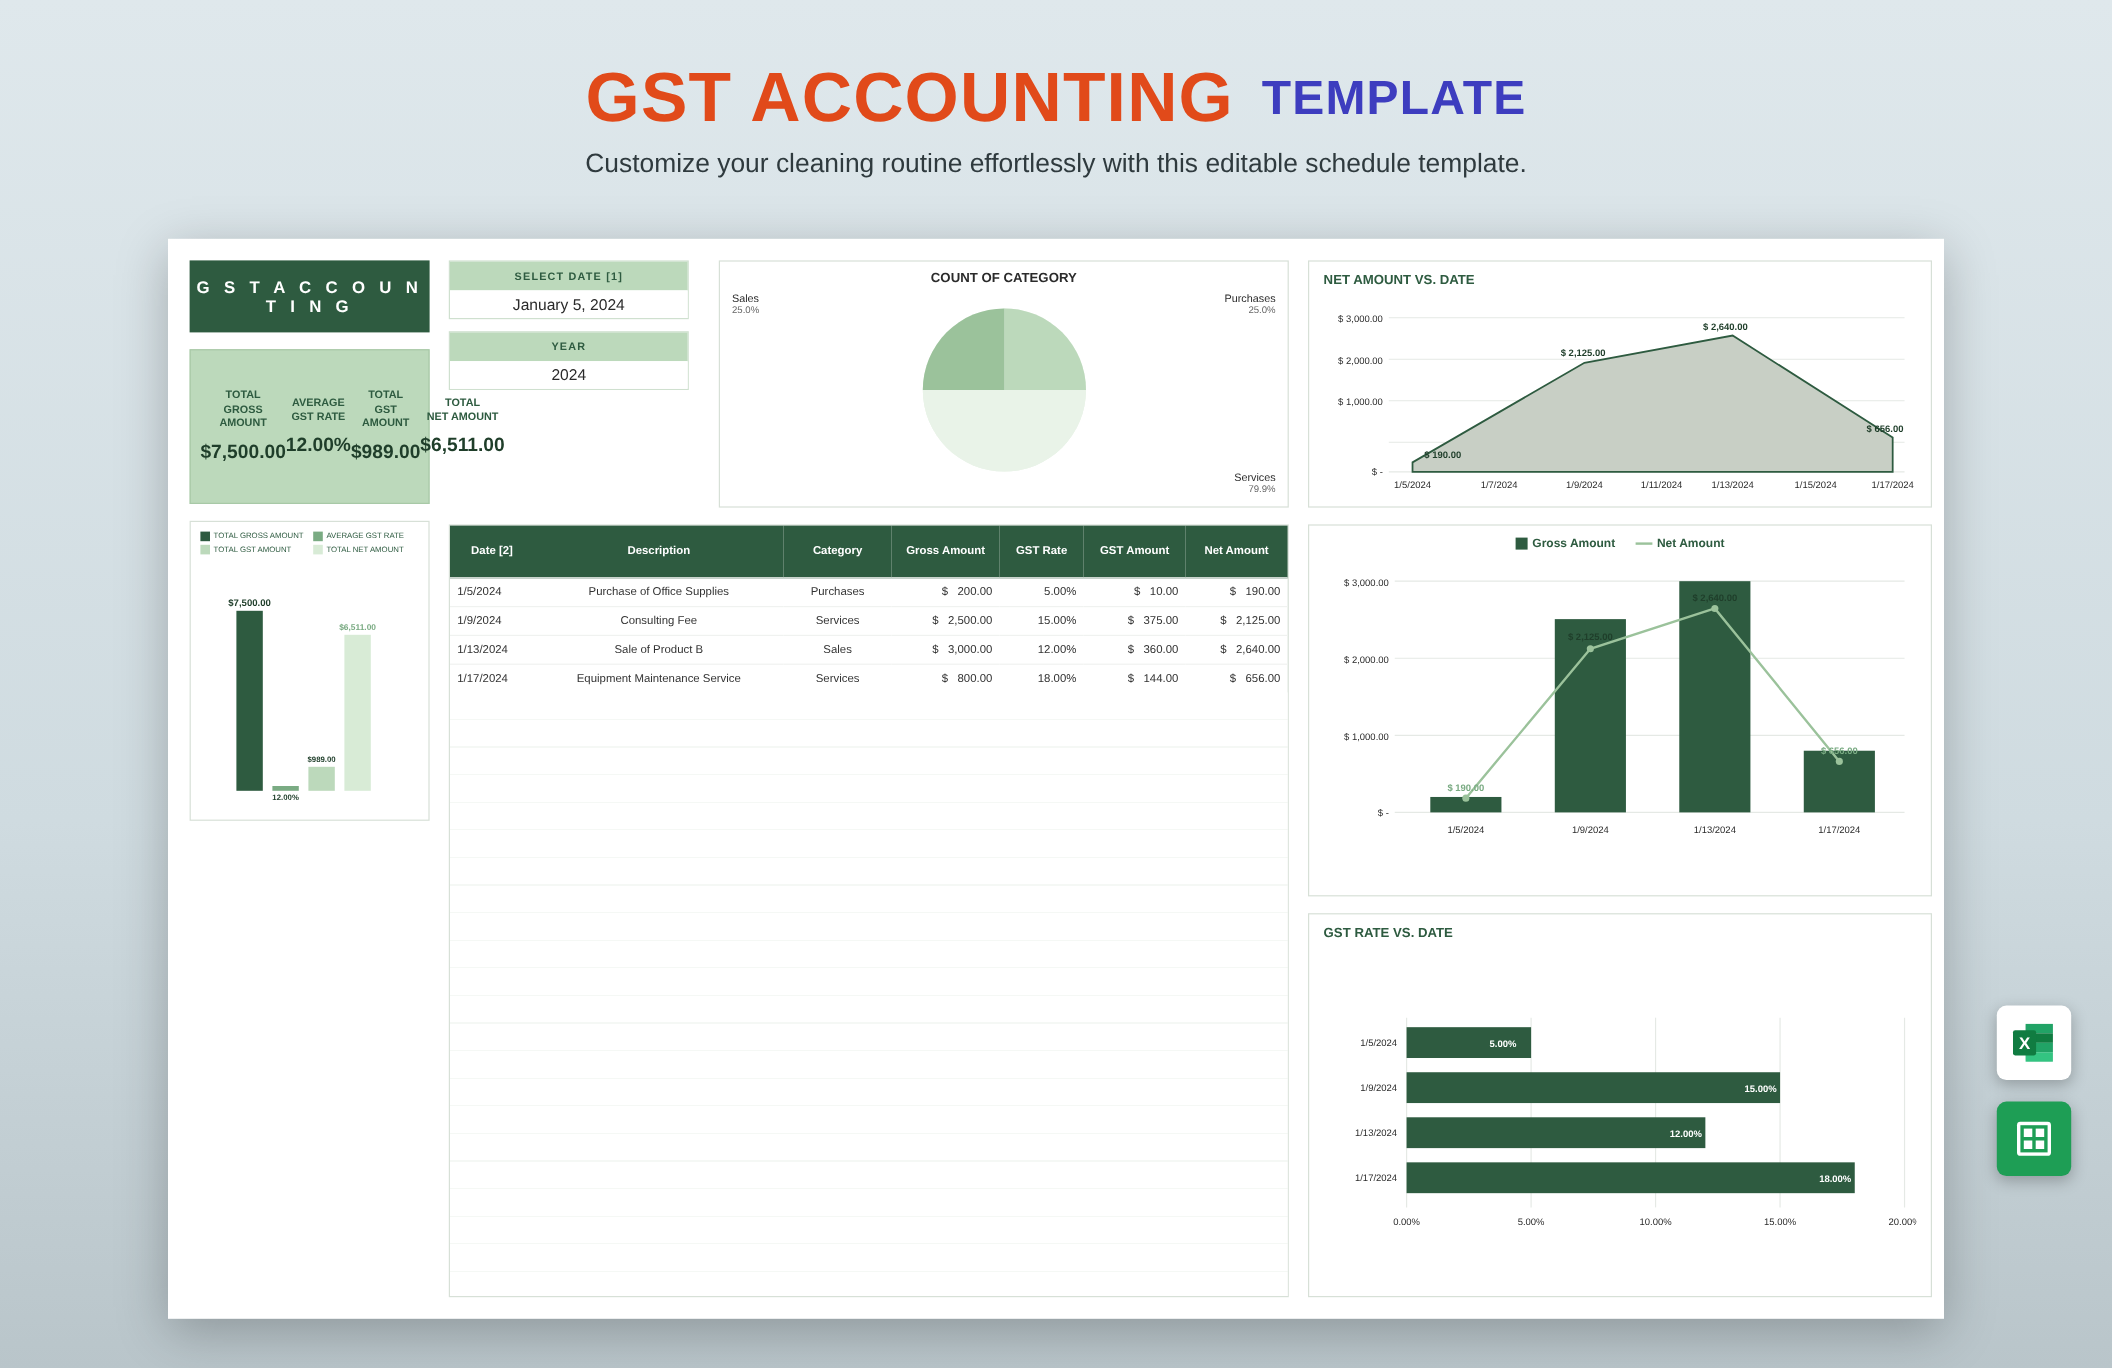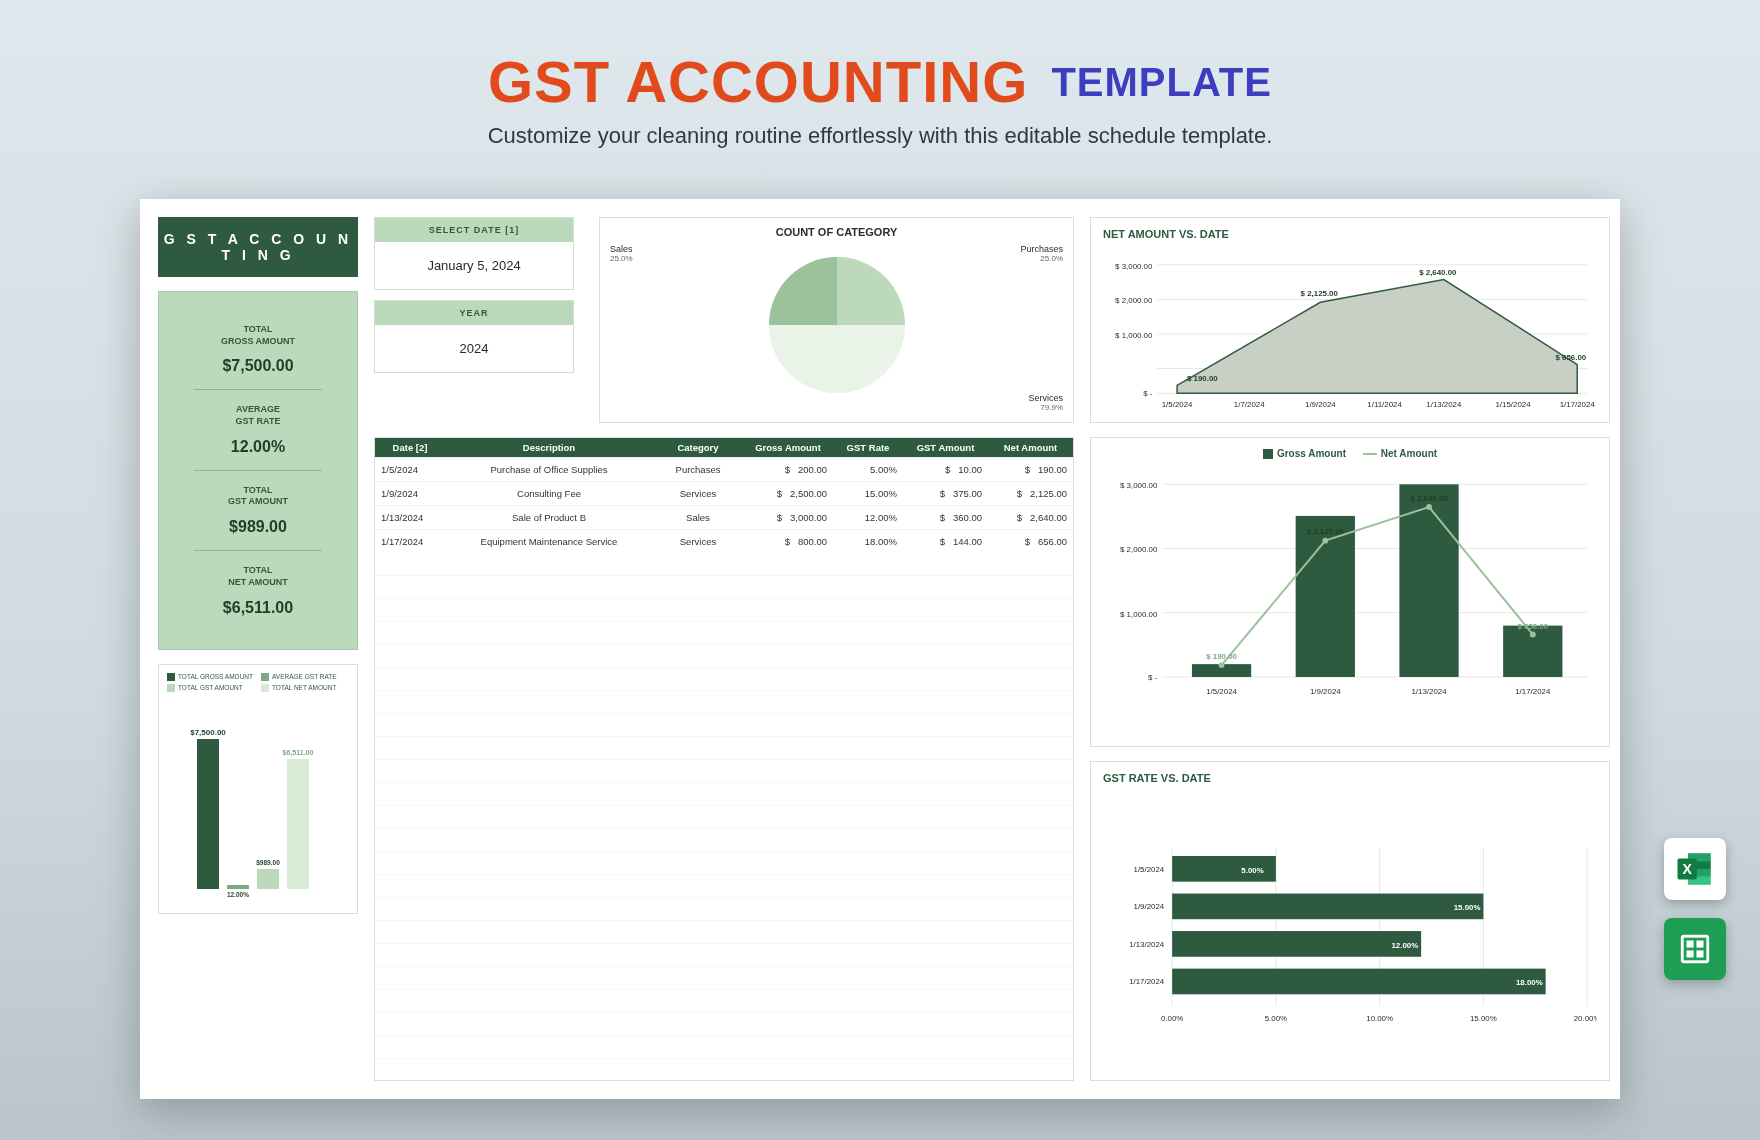--- a/index.html
+++ b/index.html
@@ -21,50 +21,50 @@
     width: 1480px; height: 900px;
     background: #ffffff;
     box-shadow: 0 10px 40px rgba(0,0,0,0.25);
     padding: 18px;
   }
   .grid { display: grid; grid-template-columns: 200px 700px 520px; grid-template-rows: auto; gap: 16px; height: 100%; }
 
   
   .leftcol { display: flex; flex-direction: column; gap: 14px; }
   .panel-title { background:#2e5b40; color:#fff; text-align:center; font-weight:700; letter-spacing:4px; padding:14px 4px; font-size:14px; }
-  .stat-stack { background:#bcd9bb; border:1px solid #a8c9a7; display:flex; flex-direction:column; align-items:center; padding:18px 8px; }
+  .stat-stack { background:#bcd9bb; border:1px solid #a8c9a7; display:flex; flex-direction:row; align-items:center; padding:18px 8px; }
   .stat { text-align:center; padding:14px 0; width:100%; }
   .stat .lbl { font-size:9px; color:#2e5b40; font-weight:700; line-height:1.3; }
   .stat .val { font-size:16px; color:#1f3e2a; font-weight:700; margin-top:10px; }
   .stat-sep { width:70%; height:1px; background:#8fb38f; }
 
   .mini-chart { border:1px solid #d7e0d7; padding:8px; height:250px; position:relative; }
   .mini-legend { display:grid; grid-template-columns:1fr 1fr; gap:3px 6px; font-size:6.5px; color:#2e5b40; }
   .mini-legend span::before{content:""; display:inline-block; width:8px; height:8px; margin-right:3px; vertical-align:middle;}
   .lg-a::before{background:#2e5b40;} .lg-b::before{background:#7aab83;}
   .lg-c::before{background:#bcd9bb;} .lg-d::before{background:#d8ebd6;}
   .mini-bars { position:absolute; bottom:10px; left:18px; right:10px; top:50px; }
   .mini-bars svg { width:100%; height:100%; }
 
   
   .midcol { display:flex; flex-direction:column; gap:14px; }
   .midtop { display:grid; grid-template-columns: 200px 1fr; gap:25px; align-items:start; }
   .picker { display:flex; flex-direction:column; gap:10px; }
   .pick { border:1px solid #cfe0cf; }
   .pick .ph { background:#bcd9bb; color:#2e5b40; font-size:9px; font-weight:700; text-align:center; padding:7px 0; letter-spacing:1px;}
-  .pick .pv { text-align:center; padding:16px 0; font-size:13px; color:#2a2a2a; background:#fff;}
+  .pick .pv { text-align:center; padding:4px 0; font-size:13px; color:#2a2a2a; background:#fff;}
   .pie-card { border:1px solid #d7e0d7; padding:8px 14px 8px 14px; position:relative; height:206px;}
   .pie-title { text-align:center; font-size:11px; font-weight:700; color:#2b2b2b; margin-bottom:2px;}
   .pie-wrap { display:flex; justify-content:center; }
   .pie-lbl { position:absolute; font-size:9px; color:#2b2b2b; }
   .pie-lbl .pct { display:block; font-size:8px; color:#666; }
 
   .tbl { border:1px solid #d7e0d7; flex:1; display:flex; flex-direction:column; min-height:0;}
   .tbl table { width:100%; border-collapse:collapse; font-size:9.5px; }
-  .tbl thead th { background:#2e5b40; color:#fff; font-weight:700; padding:4px 6px; }
+  .tbl thead th { background:#2e5b40; color:#fff; font-weight:700; padding:16px 6px; }
   .tbl tbody td { padding:6px 6px; color:#333; border-top:1px solid #f0f2f0; }
   .num { text-align:right; } .ctr{ text-align:center; }
   .tbl .gridfill { flex:1; background:repeating-linear-gradient(#fff,#fff 22px,#f5f8f5 22px,#f5f8f5 23px);}
 
   
   .rightcol { display:flex; flex-direction:column; gap:14px; }
   .card { border:1px solid #d7e0d7; padding:10px 12px; position:relative; }
   .card .ct { text-align:left; font-size:11px; font-weight:700; color:#2e5b40; margin-bottom:4px;}
   .sumbar { background:#bcd9bb; color:#2e5b40; font-size:9px; font-weight:700; text-align:center; padding:8px 0; letter-spacing:1px;}
   .axis-lbl { font-size:8px; fill:#2b2b2b; }

